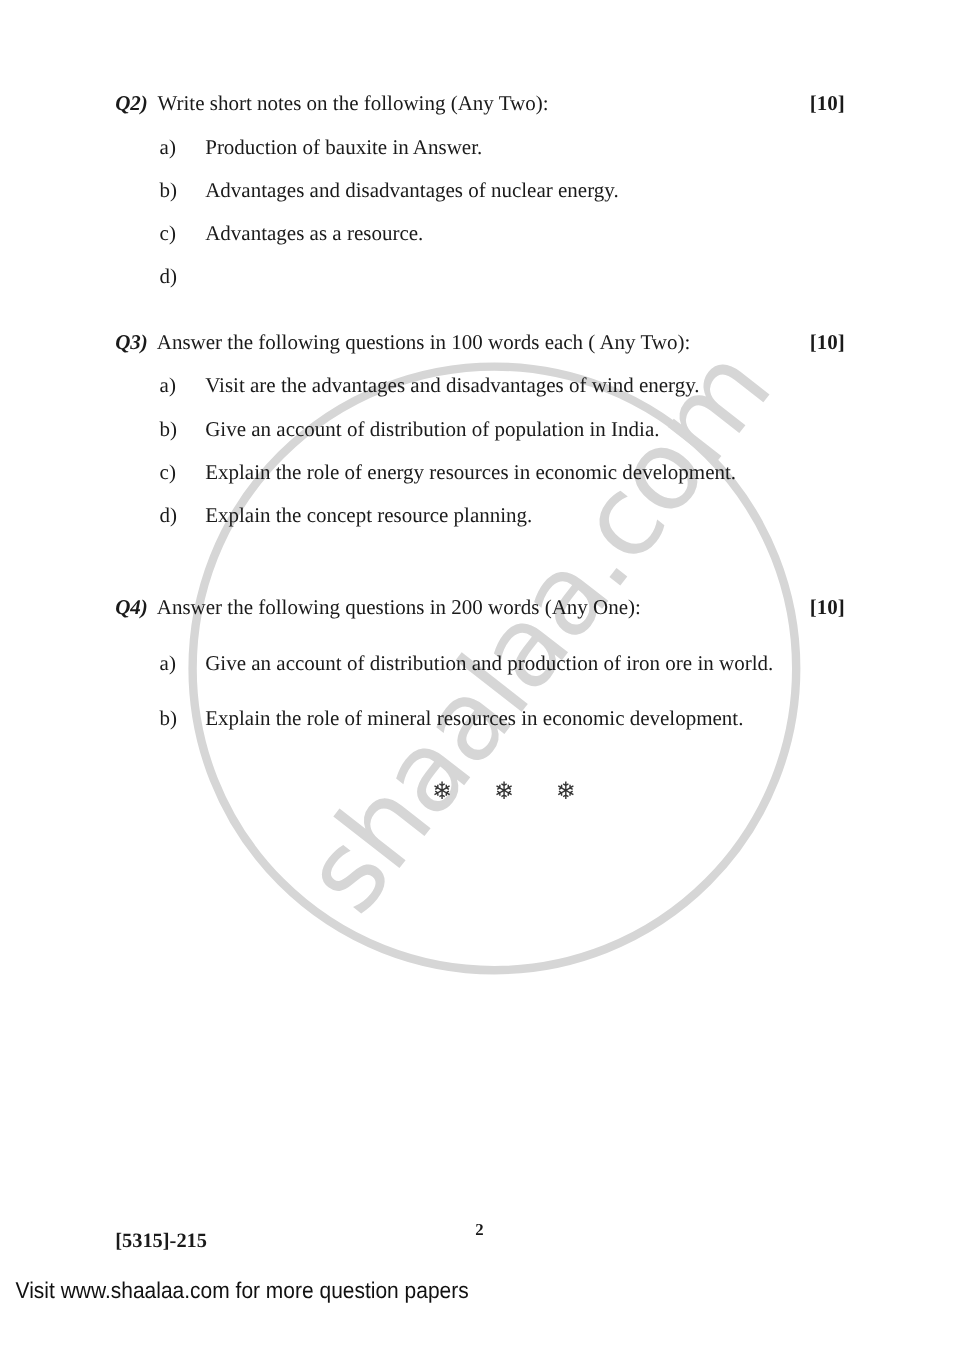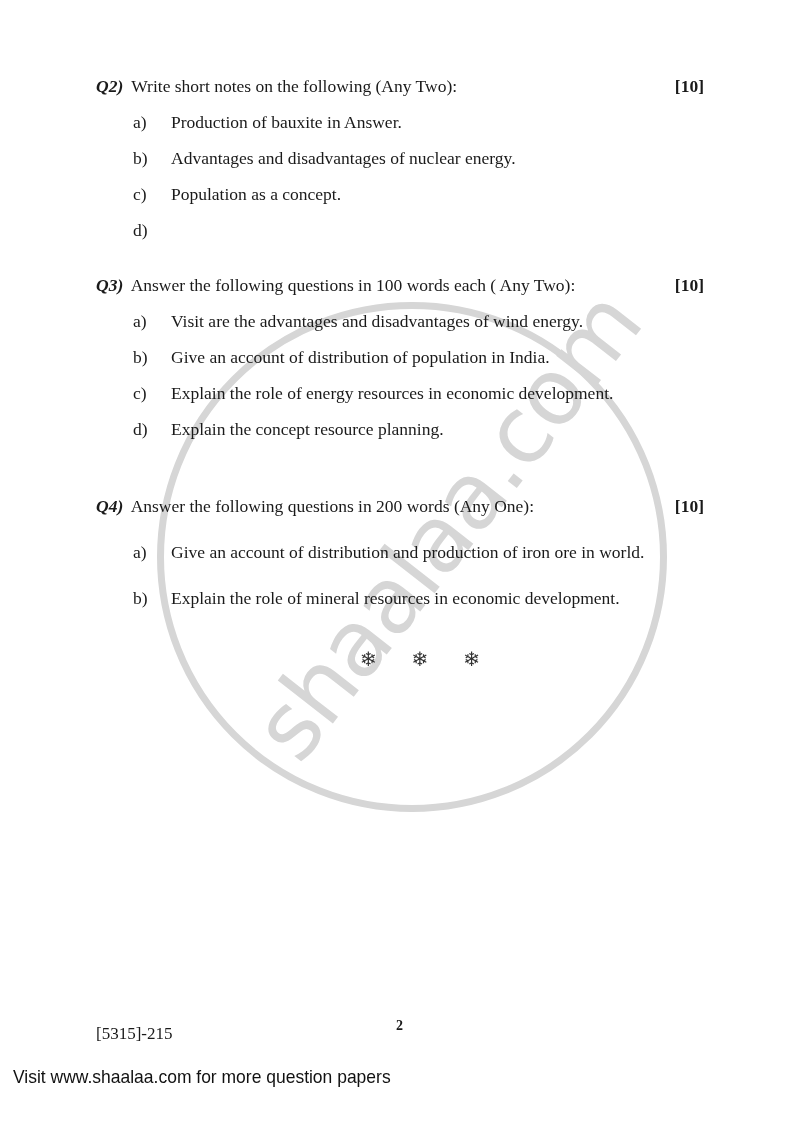--- a/index.html
+++ b/index.html
@@ -17,39 +17,39 @@
     transform: rotate(-52deg); transform-origin: center; letter-spacing: -2px; z-index: 0;
     white-space: nowrap;
   }
   .question { position: absolute; left: 96px; width: 608px; z-index: 1; }
   .q-head { position: relative; font-size: 17.5px; height: 24px; }
   .q-num { font-style: italic; font-weight: bold; margin-right: 4px; }
   .q-marks { position: absolute; right: 0; top: 0; font-weight: bold; }
   .item { position: relative; font-size: 17.5px; padding-left: 75px; height: 24px; }
   .item .lbl { position: absolute; left: 37px; }
   .stars { position: absolute; top: 647px; left: 360px; width: 120px; display: flex; justify-content: space-between; font-size: 20px; color: #333; z-index: 1; font-family: "DejaVu Sans", sans-serif; }
-  .footer-code { position: absolute; left: 96px; top: 1024px; font-weight: normal; font-size: 17px; }
+  .footer-code { position: absolute; left: 96px; top: 1024px; font-weight: bold; font-size: 17px; }
   .page-num { position: absolute; left: 396px; top: 1018px; font-weight: bold; font-size: 14px; }
   .visit { position: absolute; left: 13px; top: 1066px; font-family: "Liberation Sans", sans-serif; font-size: 19px; color: #111; transform: scaleX(0.92); transform-origin: left; }
 </style>
 </head>
 <body>
 
 <div class="watermark-circle"></div>
 <div class="watermark-text">shaalaa.com</div>
 
 <div class="question" style="top:76px;">
   <div class="q-head">
     <span class="q-num">Q2)</span>
     <span>Write short notes on the following (Any Two):</span>
     <span class="q-marks">[10]</span>
   </div>
   <div class="item" style="margin-top:12px;"><span class="lbl">a)</span><span>Production of bauxite in Answer.</span></div>
   <div class="item" style="margin-top:12px;"><span class="lbl">b)</span><span>Advantages and disadvantages of nuclear energy.</span></div>
-  <div class="item" style="margin-top:12px;"><span class="lbl">c)</span><span>Population as a concept.</span></div>
+  <div class="item" style="margin-top:12px;"><span class="lbl">c)</span><span>Advantages as a resource.</span></div>
   <div class="item" style="margin-top:12px;"><span class="lbl">d)</span></div>
 </div>
 
 <div class="question" style="top:275px;">
   <div class="q-head">
     <span class="q-num">Q3)</span>
     <span>Answer the following questions in 100 words each ( Any Two):</span>
     <span class="q-marks">[10]</span>
   </div>
   <div class="item" style="margin-top:12px;"><span class="lbl">a)</span><span>Visit are the advantages and disadvantages of wind energy.</span></div>

